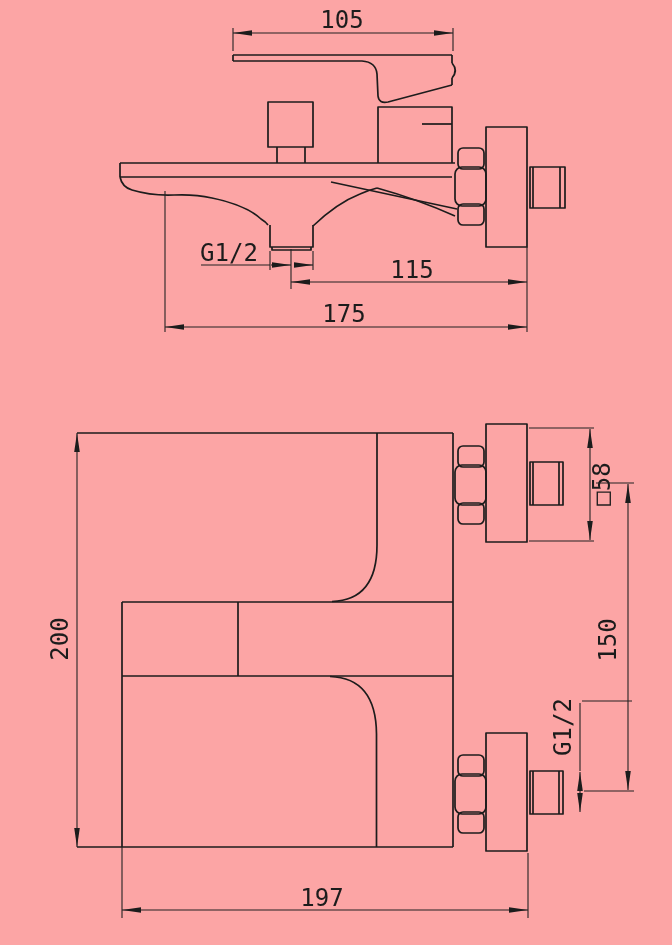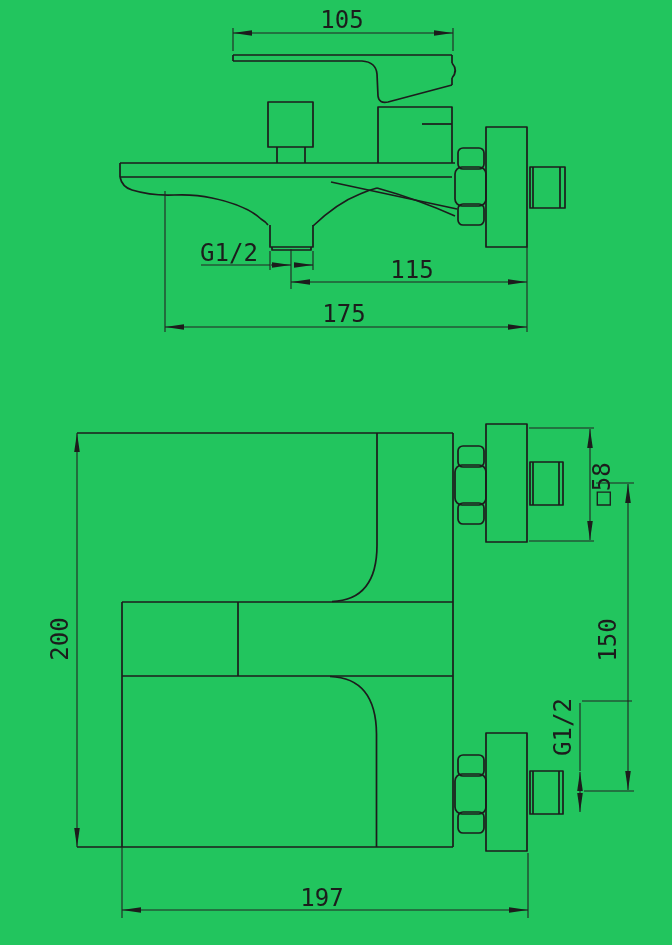--- a/index.html
+++ b/index.html
@@ -4,21 +4,21 @@
 <style>
   html, body {
     margin: 0;
     padding: 0;
     background: #ffffff;
     font-family: "DejaVu Sans Mono", "DejaVu Sans", monospace;
   }
   .page {
     width: 672px;
     height: 945px;
-    background: #22c55e;
+    background: #fca5a5;
     position: relative;
     overflow: hidden;
   }
   svg { display: block; }
   .outline {
     fill: none;
     stroke: #1c1c1c;
     stroke-width: 1.7;
     stroke-linecap: butt;
     stroke-linejoin: round;

